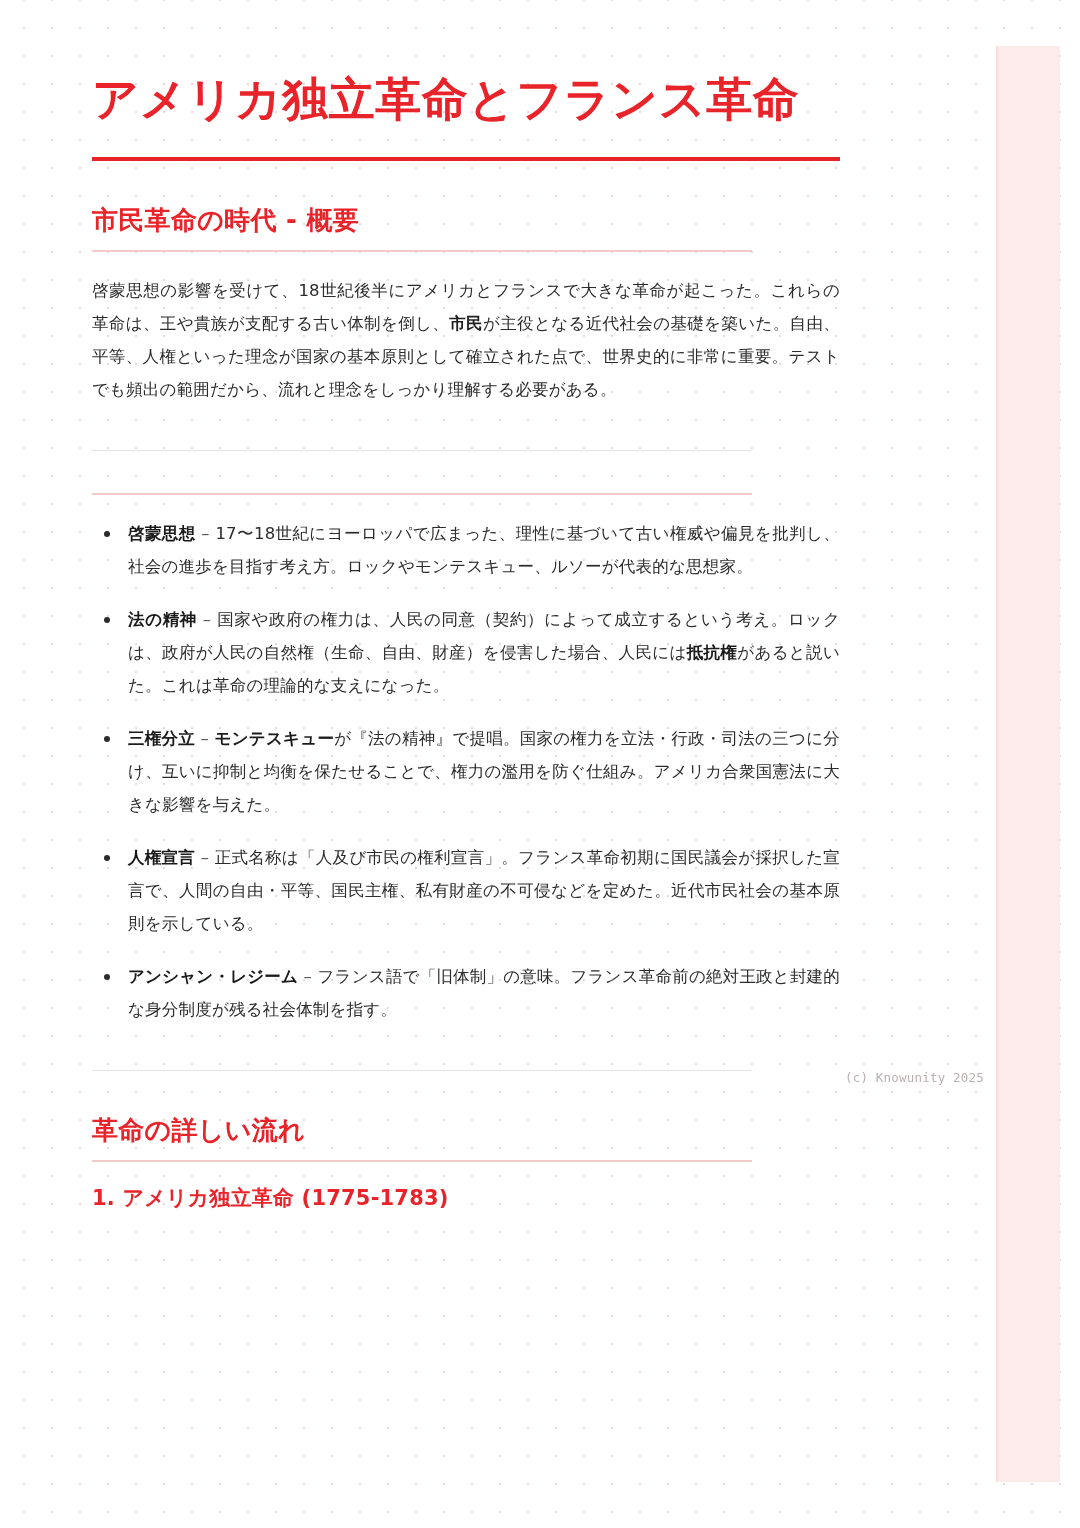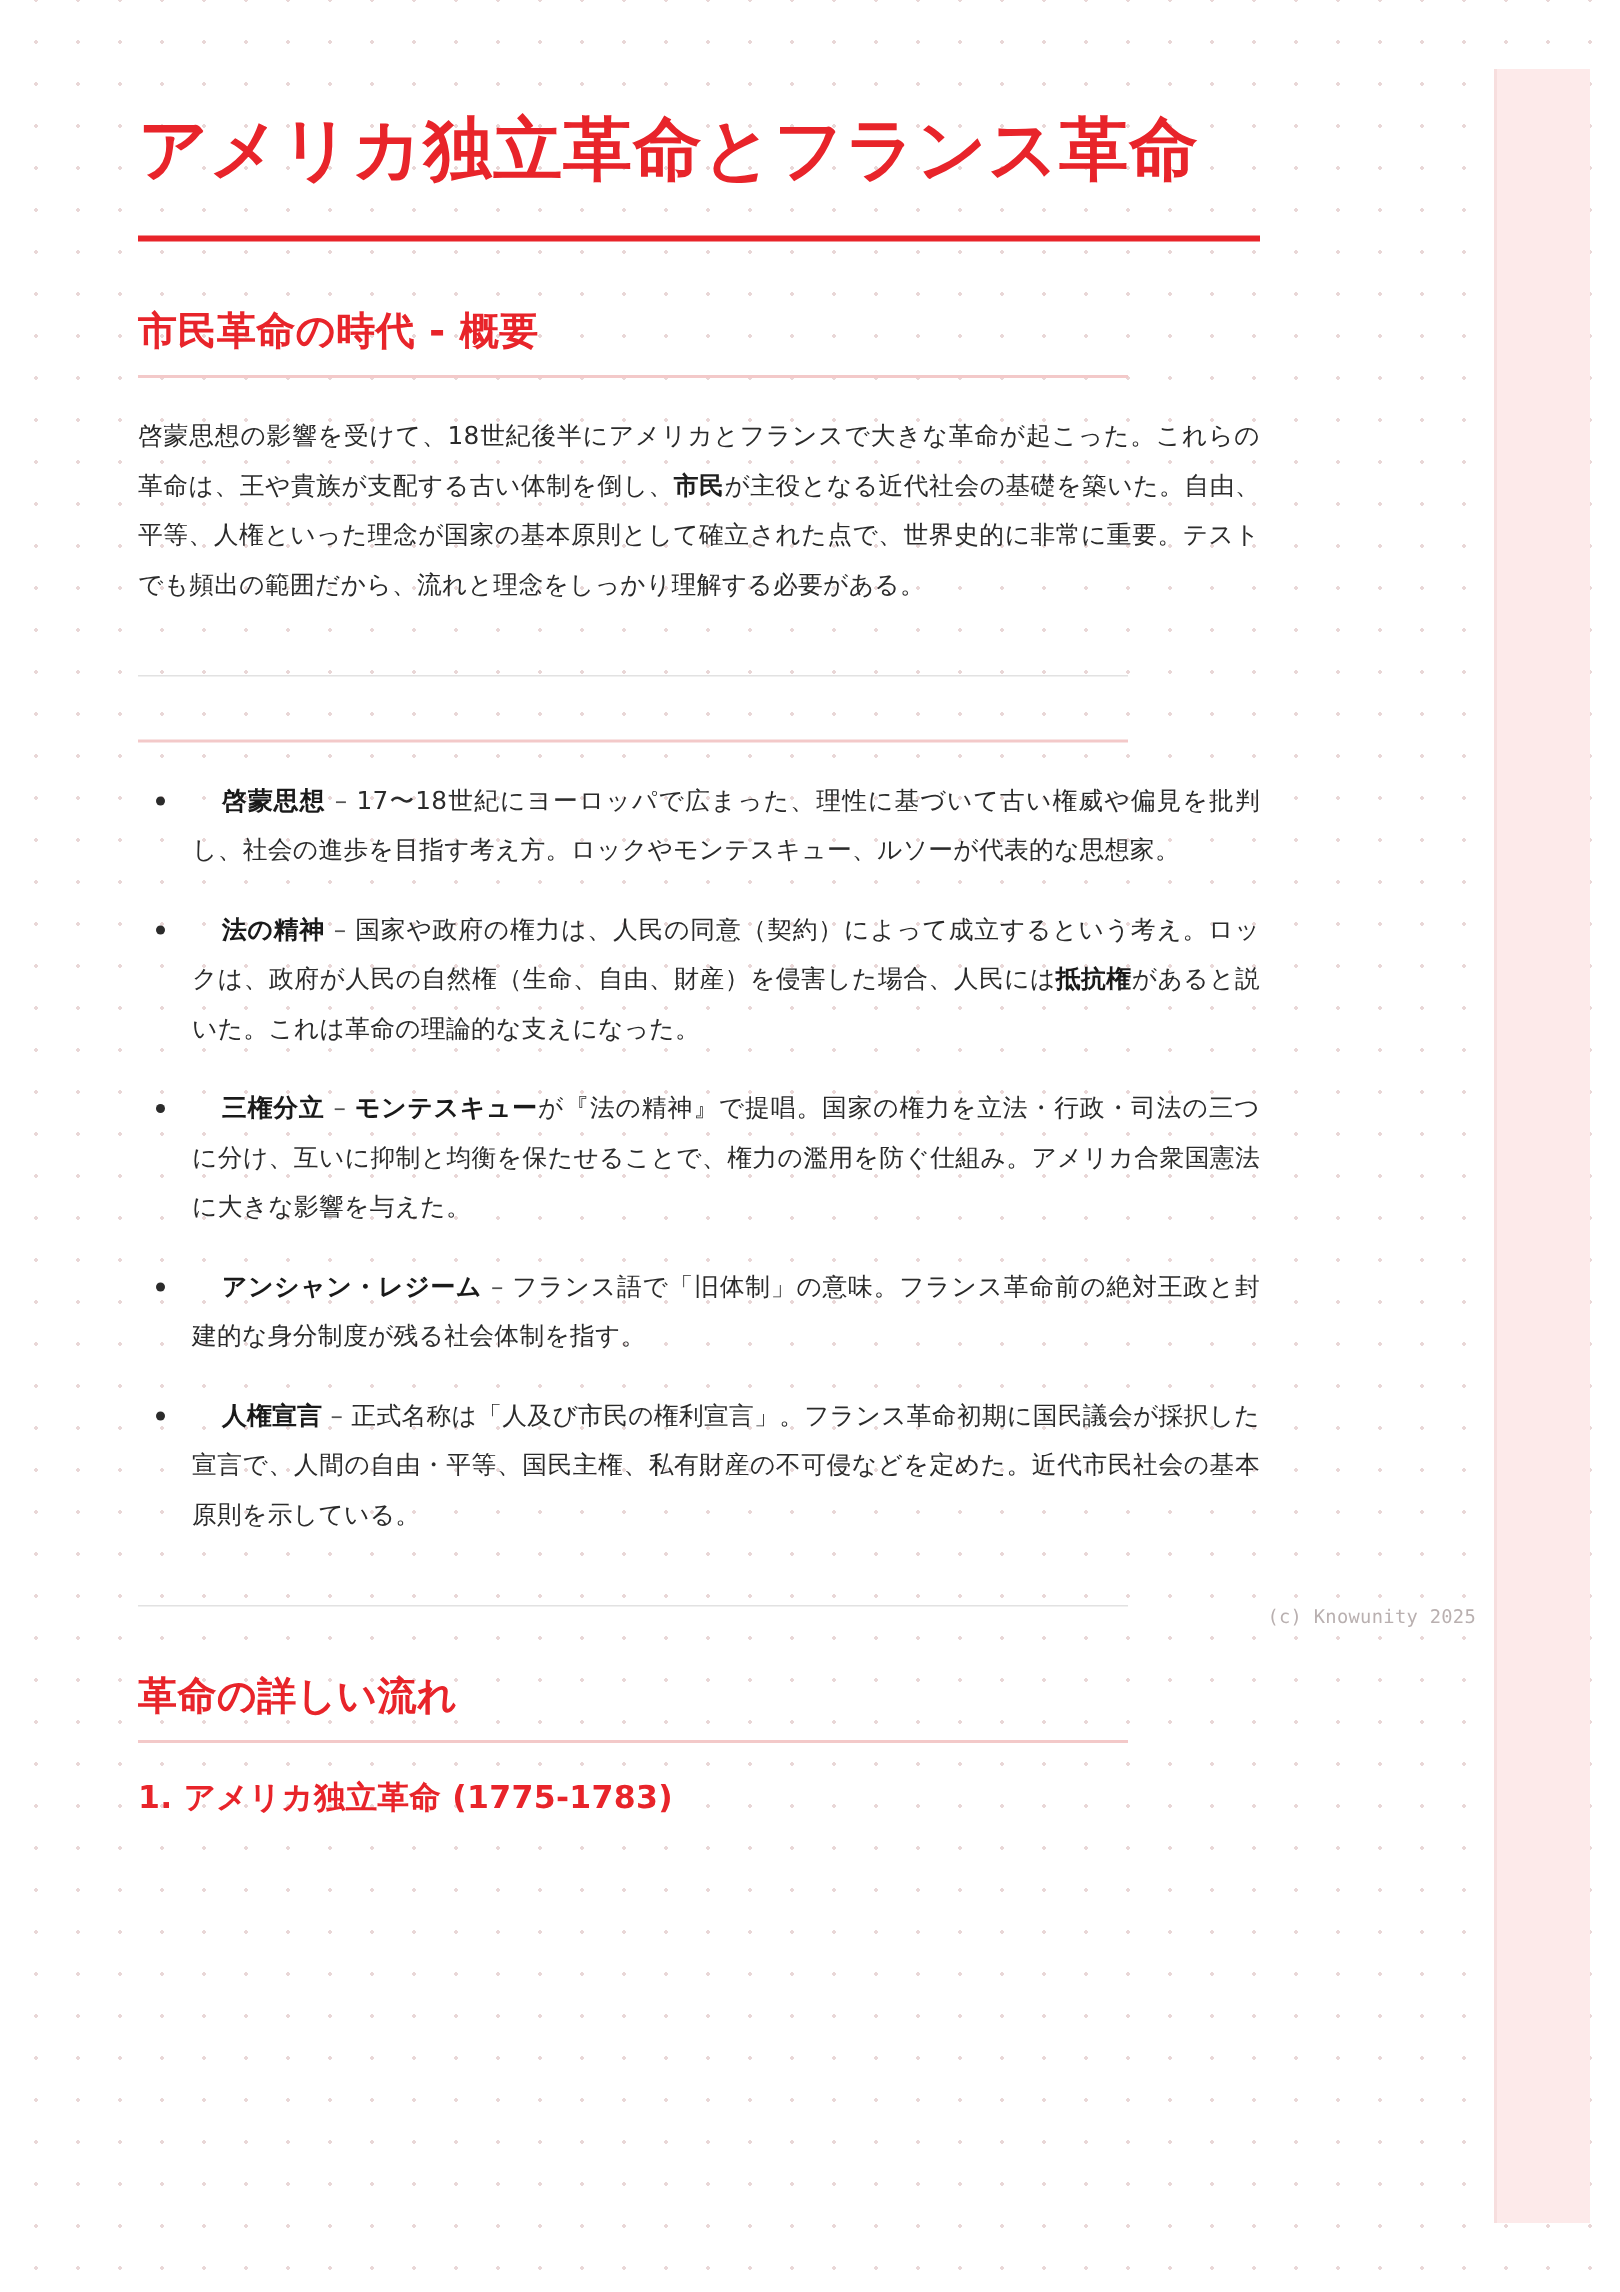--- a/index.html
+++ b/index.html
@@ -135,21 +135,20 @@
     left: 12px;
     top: 14px;
     width: 6px;
     height: 6px;
     border-radius: 50%;
     background: #2b2b2b;
   }
   .term-name {
     font-weight: 700;
     color: #1a1a1a;
-    margin-left: 20px;
   }
   .dash { color: #555; }
   .strong-inline { font-weight: 700; color: #1a1a1a; margin-top: 48px; }
 
   .subheading {
     color: #e8242a;
     font-size: 21px;
     font-weight: 700;
     margin: 0;
     letter-spacing: 0.2px;
@@ -189,23 +188,23 @@
     <div class="section">
       <div class="heading-rule"></div>
 
       <ul class="term-list">
         <li><span class="term-name">啓蒙思想</span> <span class="dash">–</span> <span>17〜18世紀にヨーロッパで広まった、理性に基づいて古い権威や偏見を批判し、社会の進歩を目指す考え方。ロックやモンテスキュー、ルソーが代表的な思想家。</span><span class="strong-inline"></span><span></span></li>
 
         <li><span class="term-name">法の精神</span> <span class="dash">–</span> <span>国家や政府の権力は、人民の同意（契約）によって成立するという考え。ロックは、政府が人民の自然権（生命、自由、財産）を侵害した場合、人民には</span><span class="strong-inline">抵抗権</span><span>があると説いた。これは革命の理論的な支えになった。</span></li>
 
         <li><span class="term-name">三権分立</span> <span class="dash">–</span> <span></span><span class="strong-inline">モンテスキュー</span><span>が『法の精神』で提唱。国家の権力を立法・行政・司法の三つに分け、互いに抑制と均衡を保たせることで、権力の濫用を防ぐ仕組み。アメリカ合衆国憲法に大きな影響を与えた。</span></li>
 
+        <li><span class="term-name">人権宣言</span> <span class="dash">–</span> <span>正式名称は「人及び市民の権利宣言」。フランス革命初期に国民議会が採択した宣言で、人間の自由・平等、国民主権、私有財産の不可侵などを定めた。近代市民社会の基本原則を示している。</span><span class="strong-inline"></span><span></span></li>
+
         <li><span class="term-name">アンシャン・レジーム</span> <span class="dash">–</span> <span>フランス語で「旧体制」の意味。フランス革命前の絶対王政と封建的な身分制度が残る社会体制を指す。</span><span class="strong-inline"></span><span></span></li>
-
-        <li><span class="term-name">人権宣言</span> <span class="dash">–</span> <span>正式名称は「人及び市民の権利宣言」。フランス革命初期に国民議会が採択した宣言で、人間の自由・平等、国民主権、私有財産の不可侵などを定めた。近代市民社会の基本原則を示している。</span><span class="strong-inline"></span><span></span></li>
       </ul>
 
       <div class="soft-divider"></div>
     </div>
 
     <div class="section">
       <h2 class="section-heading">革命の詳しい流れ</h2>
       <div class="heading-rule"></div>
       <h3 class="subheading">1. アメリカ独立革命 (1775-1783)</h3>
     </div>

